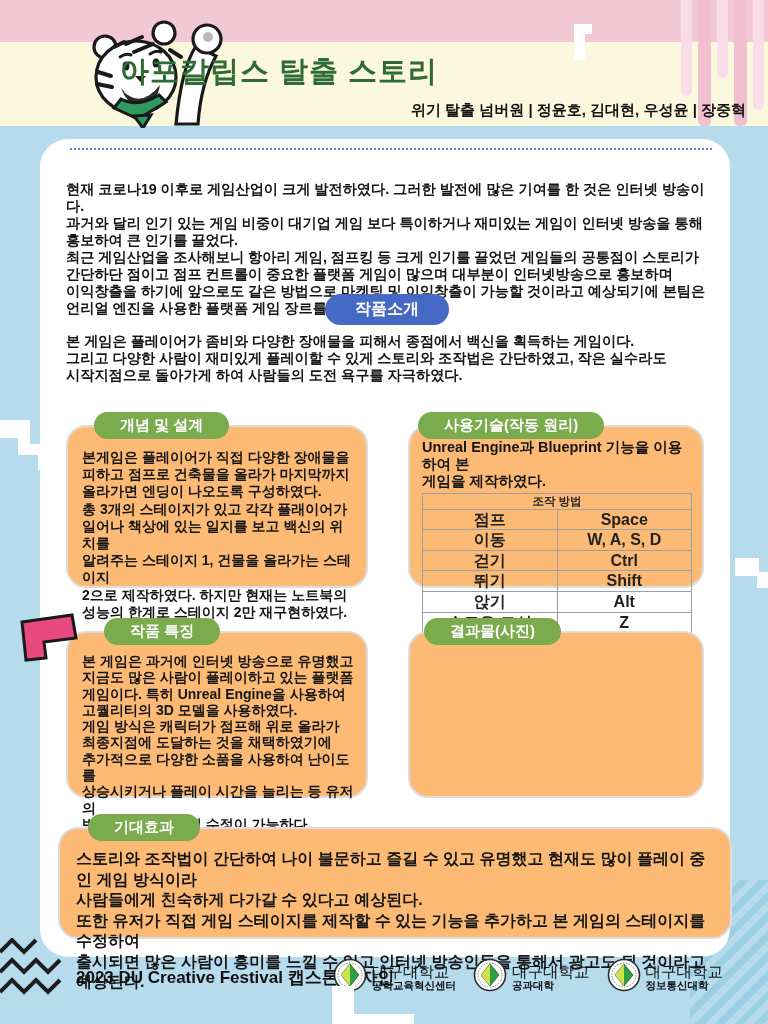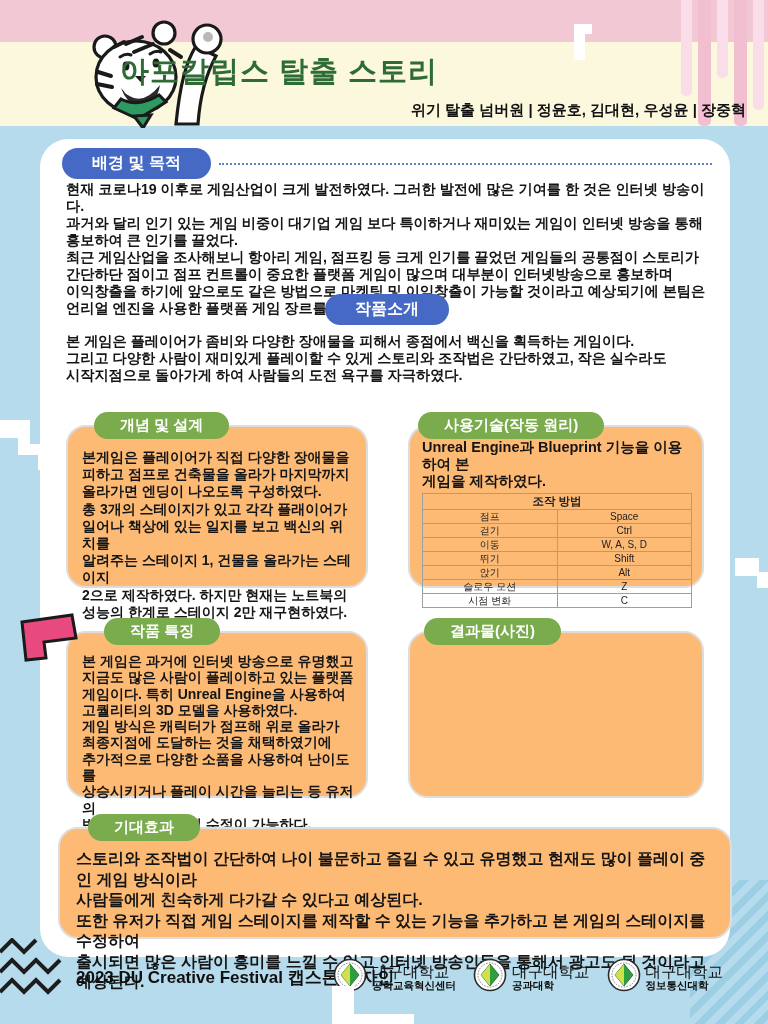--- a/index.html
+++ b/index.html
@@ -60,21 +60,21 @@
     color:var(--ink);font-weight:700;font-size:14px;line-height:17.2px;
     white-space:pre-line;padding:22px 10px 6px 14px;
   }
   .tech-body{padding:12px 10px 6px 12px;}
   .tech-intro{color:var(--ink);font-weight:800;font-size:14.5px;line-height:17px;white-space:pre-line;}
   table.controls{
     width:100%;border-collapse:collapse;margin-top:3px;table-layout:fixed;
   }
   table.controls th,table.controls td{
     border:1px solid #9aa0a6;text-align:center;color:#222;
-    font-size:10px;font-weight:400;padding:1px 2px;height:13.4px;line-height:1.1;
+    font-size:16px;font-weight:700;padding:1px 2px;height:13.4px;line-height:1.1;
   }
   table.controls th{font-size:11.5px;font-weight:800;}
   
   .zigzag{position:absolute;left:0;top:938px;z-index:3;}
   .festival{position:absolute;left:76px;top:966px;font-size:17px;font-weight:800;color:#101010;z-index:3;}
   .logos{position:absolute;left:333px;top:958px;display:flex;gap:17px;z-index:3;}
   .logo-group{display:flex;align-items:center;gap:5px;}
   .logo-text{display:flex;flex-direction:column;line-height:1.1;}
   .logo-univ{font-size:15.5px;font-weight:400;color:#0d0d0d;}
   .logo-dept{font-size:10.5px;font-weight:700;color:#0d0d0d;}
@@ -129,21 +129,20 @@
       <path d="M58 100 l9 12 l8 -13 z" fill="#2e9960" stroke="#1a1a1a" stroke-width="3"></path>
     </svg>
   </div>
 
   <div class="poster-title">아포칼립스 탈출 스토리</div>
   <div class="poster-byline">위기 탈출 넘버원 | 정윤호, 김대현, 우성윤 | 장중혁</div>
 
   <div class="card">
 
     <div class="sec-header" style="top:9px;">
-      <span class="pill pill-blue">배경 및 목적</span>
       <span class="dotline"></span>
     </div>
     <div class="prose prose-wide" style="top:42px;"> 현재 코로나19 이후로 게임산업이 크게 발전하였다. 그러한 발전에 많은 기여를 한 것은 인터넷 방송이다.
 과거와 달리 인기 있는 게임 비중이 대기업 게임 보다 특이하거나 재미있는 게임이 인터넷 방송을 통해
 홍보하여 큰 인기를 끌었다.
 최근 게임산업을 조사해보니 항아리 게임, 점프킹 등 크게 인기를 끌었던 게임들의 공통점이 스토리가
 간단하단 점이고 점프 컨트롤이 중요한 플랫폼 게임이 많으며 대부분이 인터넷방송으로 홍보하며
 이익창출을 하기에 앞으로도 같은 방법으로 마켓팅 및 이익창출이 가능할 것이라고 예상되기에 본팀은
 언리얼 엔진을 사용한 플랫폼 게임 장르를 제작하였다</div>
 
@@ -175,26 +174,26 @@
         <table class="controls">
           <tbody>
               <tr>
             <th colspan="2">조작 방법</th>
           </tr>
           <tr>
                 <td>점프</td>
                 <td>Space</td>
               </tr>
           <tr>
+                <td>이동</td>
+                <td>W, A, S, D</td>
+              </tr>
+          <tr>
                 <td>걷기</td>
                 <td>Ctrl</td>
-              </tr>
-          <tr>
-                <td>이동</td>
-                <td>W, A, S, D</td>
               </tr>
           <tr>
                 <td>뛰기</td>
                 <td>Shift</td>
               </tr>
           <tr>
                 <td>앉기</td>
                 <td>Alt</td>
               </tr>
           <tr>

